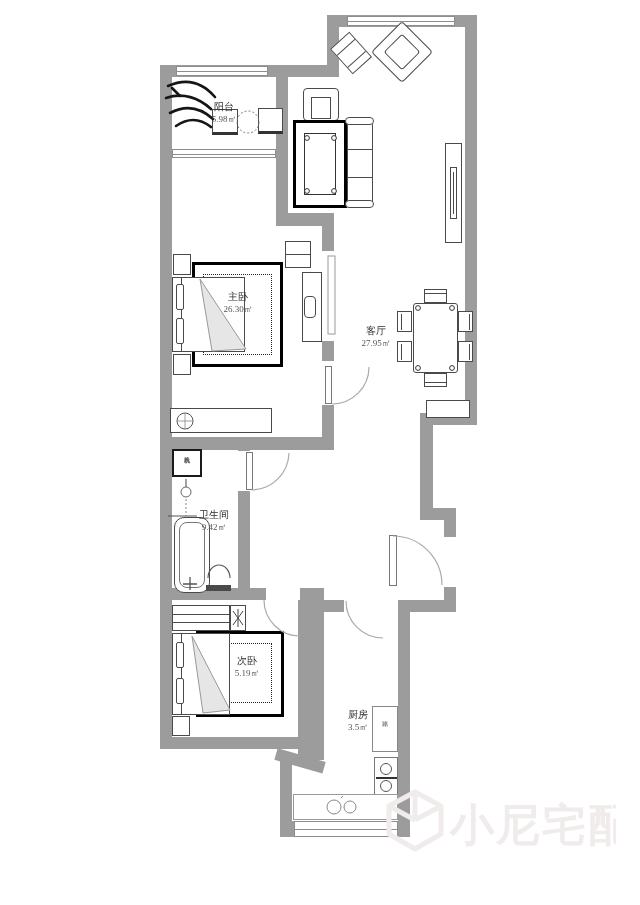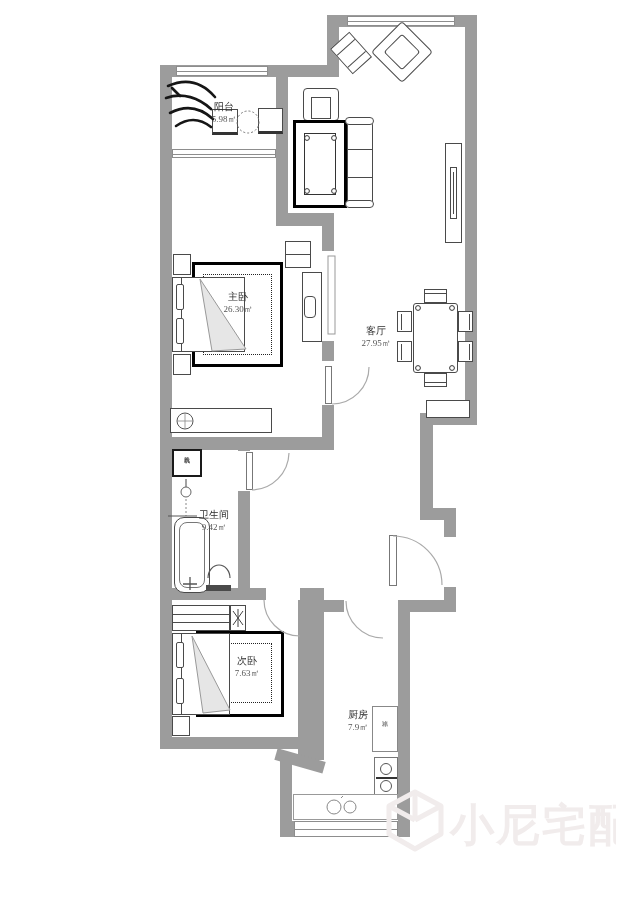--- a/index.html
+++ b/index.html
@@ -247,22 +247,22 @@
   <div class="room-label" style="left:376px;top:291px;margin-top:34px;">
     <div class="rn">客厅</div>
     <div class="ra">27.95㎡</div>
   </div>
   <div class="room-label" style="left:214px;top:509px;">
     <div class="rn">卫生间</div>
     <div class="ra">9.42㎡</div>
   </div>
   <div class="room-label" style="left:247px;top:655px;">
     <div class="rn">次卧</div>
-    <div class="ra">7.63㎡</div>
+    <div class="ra">5.19㎡</div>
   </div>
   <div class="room-label" style="left:358px;top:709px;">
     <div class="rn">厨房</div>
-    <div class="ra">7.9㎡</div>
+    <div class="ra">3.5㎡</div>
   </div>
 
   <div class="watermark-text" style="left:450px;top:796px;">小尼宅配</div>
 
 </div>
 
 </body></html>

